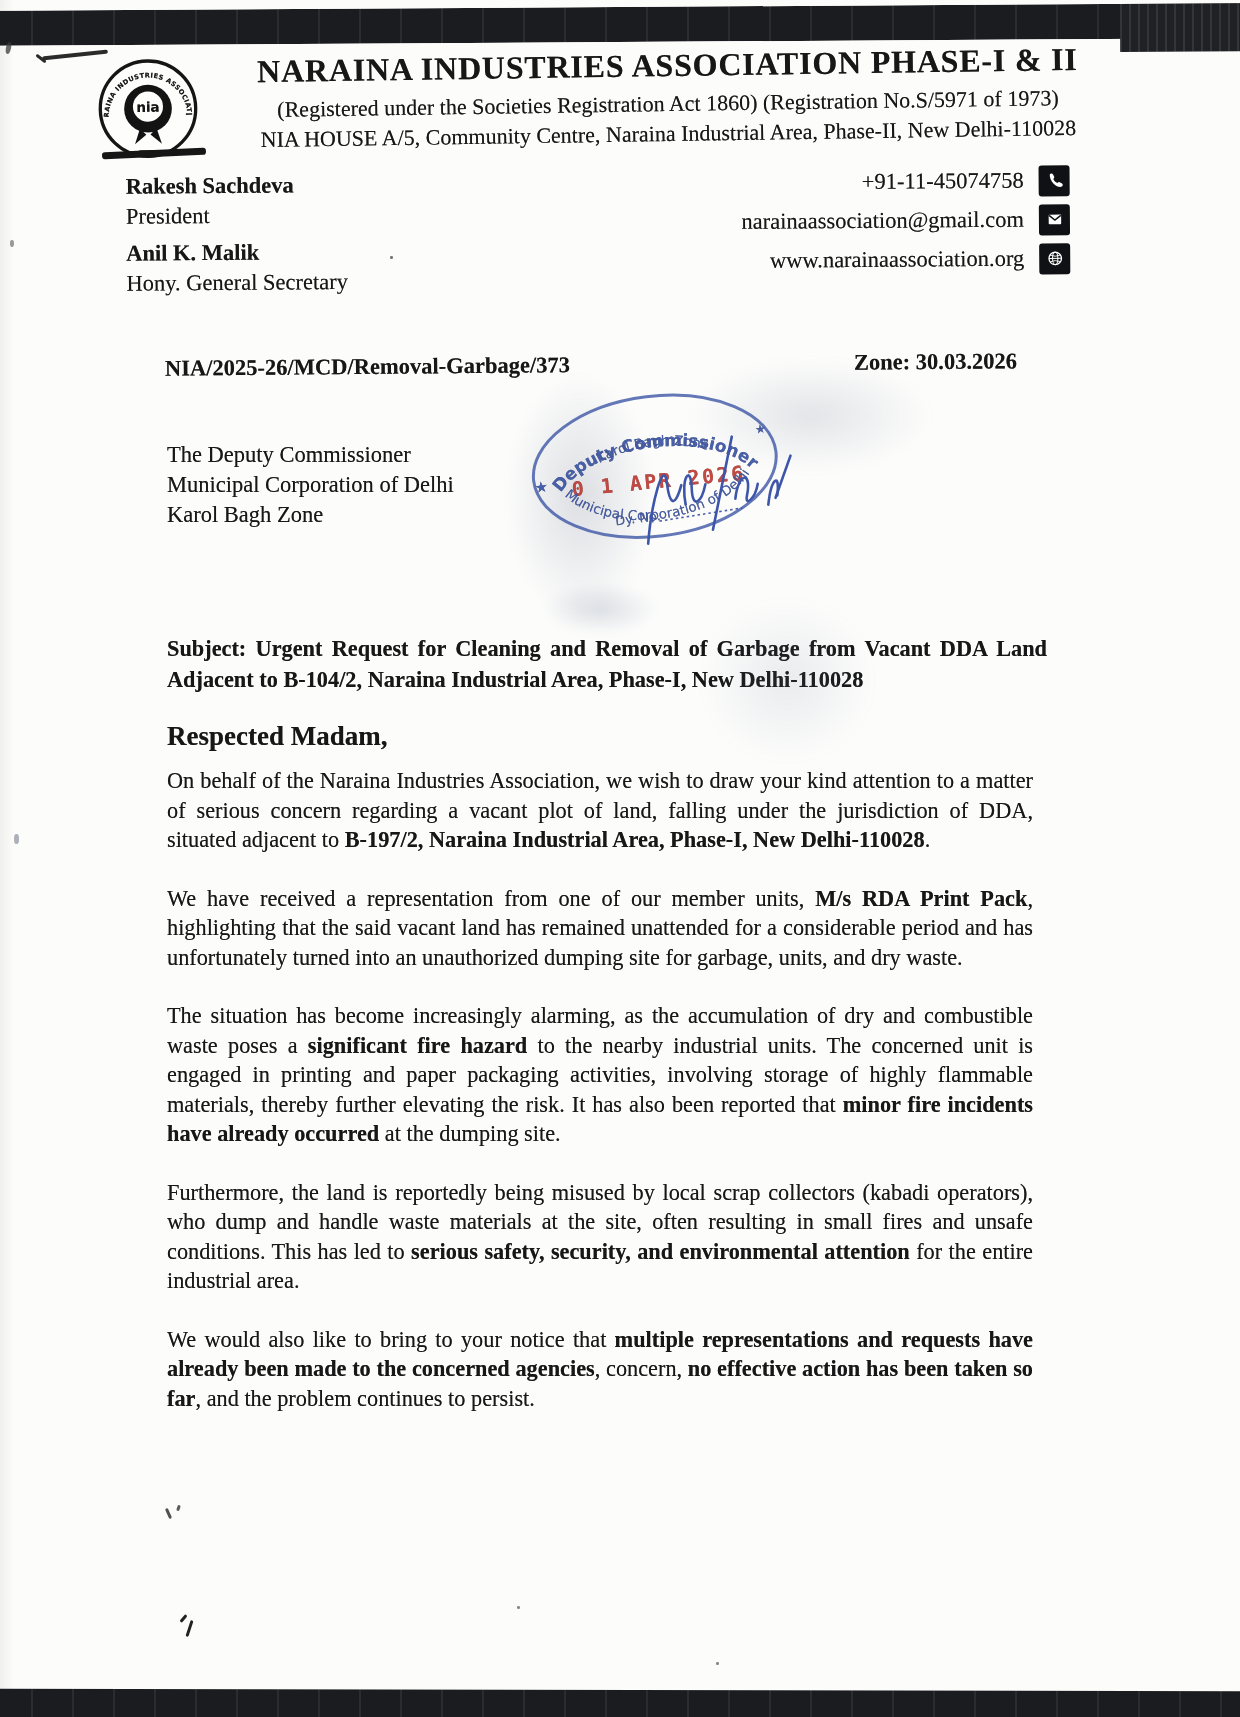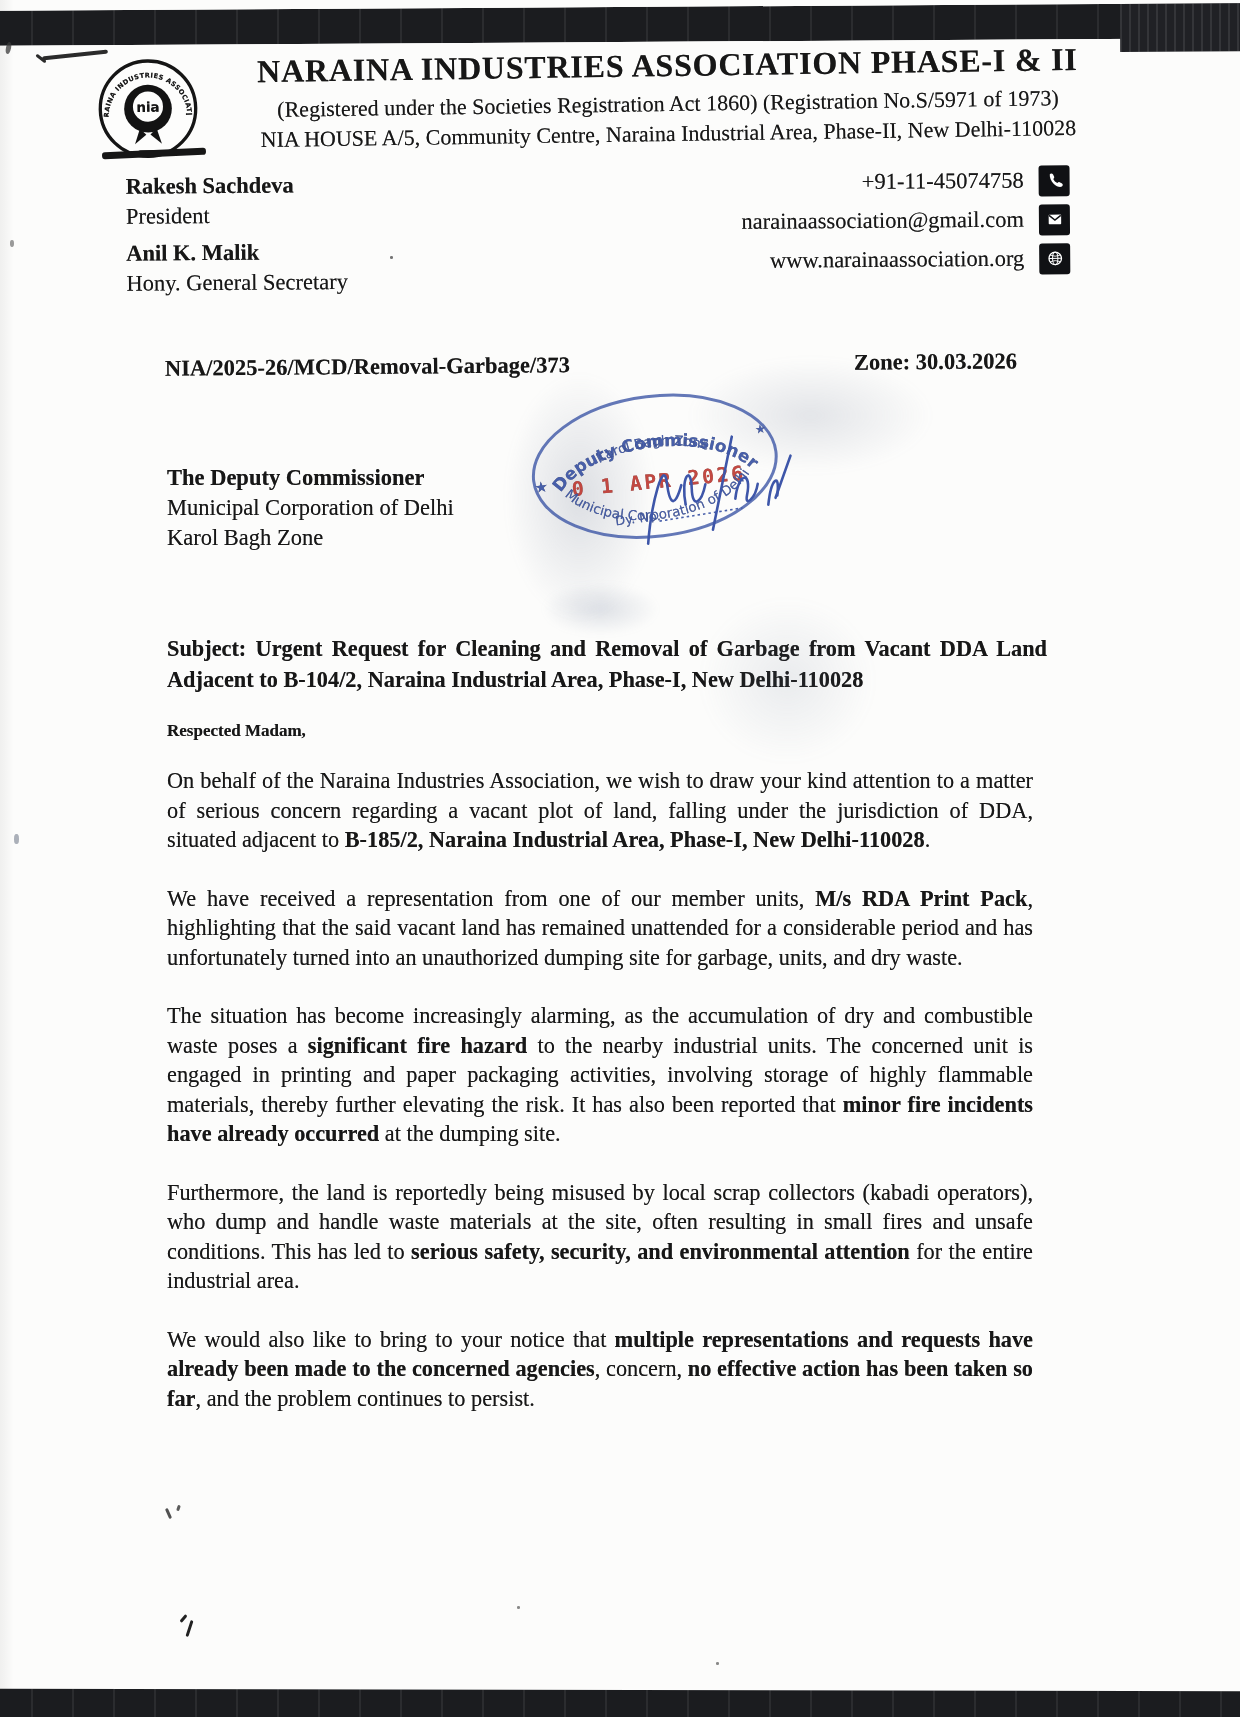--- a/index.html
+++ b/index.html
@@ -43,25 +43,25 @@
   .c-value { font-size:22.5px; }
   .c-icon { width:31px; height:31px; background:#101114; border-radius:3px; display:flex; align-items:center; justify-content:center; }
 
   
   .ref-row { position:absolute; top:352px; left:165px; width:852px; display:flex; justify-content:space-between; transform:rotate(-0.5deg); z-index:2; }
   .ref-no, .date-text { font-size:22.5px; font-weight:bold; }
 
   
   .to-block { position:absolute; top:440px; left:167px; font-size:22.5px; line-height:30px; z-index:2; }
   .to-label { margin-bottom:27px; }
-  .recipient-name { font-weight:bold;margin-top:23px; }
+  .recipient-name { font-weight:normal; }
 
   
   .subject { position:absolute; top:633px; left:167px; width:880px; font-size:22.3px; font-weight:bold; line-height:31px; text-align:justify; text-align-last:left; z-index:2; }
-  .greeting { position:absolute; top:721px; left:167px; font-size:17px; font-weight:bold; z-index:2; }
+  .greeting { position:absolute; top:721px; left:167px; font-size:27px; font-weight:bold; z-index:2; }
   .body-text { position:absolute; top:766px; left:167px; width:866px; font-size:22.3px; line-height:29.5px; text-align:justify; text-align-last:left; z-index:2; }
   .body-text p { margin:0 0 29px 0; }
 
   
   .stamp { position:absolute; left:524px; top:382px; width:300px; height:186px; transform:rotate(-7deg); z-index:4; opacity:0.92; }
 
   
   .smudge { position:absolute; border-radius:50%; pointer-events:none; z-index:3; }
   .sm1 { left:505px; top:372px; width:150px; height:250px; background:radial-gradient(ellipse at center, rgba(110,120,145,0.22), rgba(110,120,145,0) 70%); filter:blur(4px); }
   .sm2 { left:688px; top:358px; width:245px; height:115px; background:radial-gradient(ellipse at center, rgba(115,125,150,0.18), rgba(115,125,150,0) 70%); filter:blur(5px); }
@@ -180,21 +180,21 @@
 
   <div class="to-block">
     <div class="recipient-name">The Deputy Commissioner</div>
     <div>Municipal Corporation of Delhi</div>
     <div>Karol Bagh Zone</div>
   </div>
 
   <div class="subject">Subject: Urgent Request for Cleaning and Removal of Garbage from Vacant DDA Land Adjacent to B-104/2, Naraina Industrial Area, Phase-I, New Delhi-110028</div>
   <div class="greeting">Respected Madam,</div>
   <div class="body-text">
-    <p><span>On behalf of the Naraina Industries Association, we wish to draw your kind attention to a matter of serious concern regarding a vacant plot of land, falling under the jurisdiction of DDA, situated adjacent to </span><b>B-185/2, Naraina Industrial Area, Phase-I, New Delhi-110028</b><span>.</span></p>
+    <p><span>On behalf of the Naraina Industries Association, we wish to draw your kind attention to a matter of serious concern regarding a vacant plot of land, falling under the jurisdiction of DDA, situated adjacent to </span><b>B-197/2, Naraina Industrial Area, Phase-I, New Delhi-110028</b><span>.</span></p>
     <p><span>We have received a representation from one of our member units, </span><b>M/s RDA Print Pack</b><span>, highlighting that the said vacant land has remained unattended for a considerable period and has unfortunately turned into an unauthorized dumping site for garbage, units, and dry waste.</span></p>
     <p><span>The situation has become increasingly alarming, as the accumulation of dry and combustible waste poses a </span><b>significant fire hazard</b><span> to the nearby industrial units. The concerned unit is engaged in printing and paper packaging activities, involving storage of highly flammable materials, thereby further elevating the risk. It has also been reported that </span><b>minor fire incidents have already occurred</b><span> at the dumping site.</span></p>
     <p><span>Furthermore, the land is reportedly being misused by local scrap collectors (kabadi operators), who dump and handle waste materials at the site, often resulting in small fires and unsafe conditions. This has led to </span><b>serious safety, security, and environmental attention</b><span> for the entire industrial area.</span></p>
     <p><span>We would also like to bring to your notice that </span><b>multiple representations and requests have already been made to the concerned agencies</b><span>, concern, </span><b>no effective action has been taken so far</b><span>, and the problem continues to persist.</span></p>
   </div>
 
   <div class="smudge sm1"></div>
   <div class="smudge sm2"></div>
   <div class="smudge sm3"></div>
   <div class="smudge sm4"></div>

